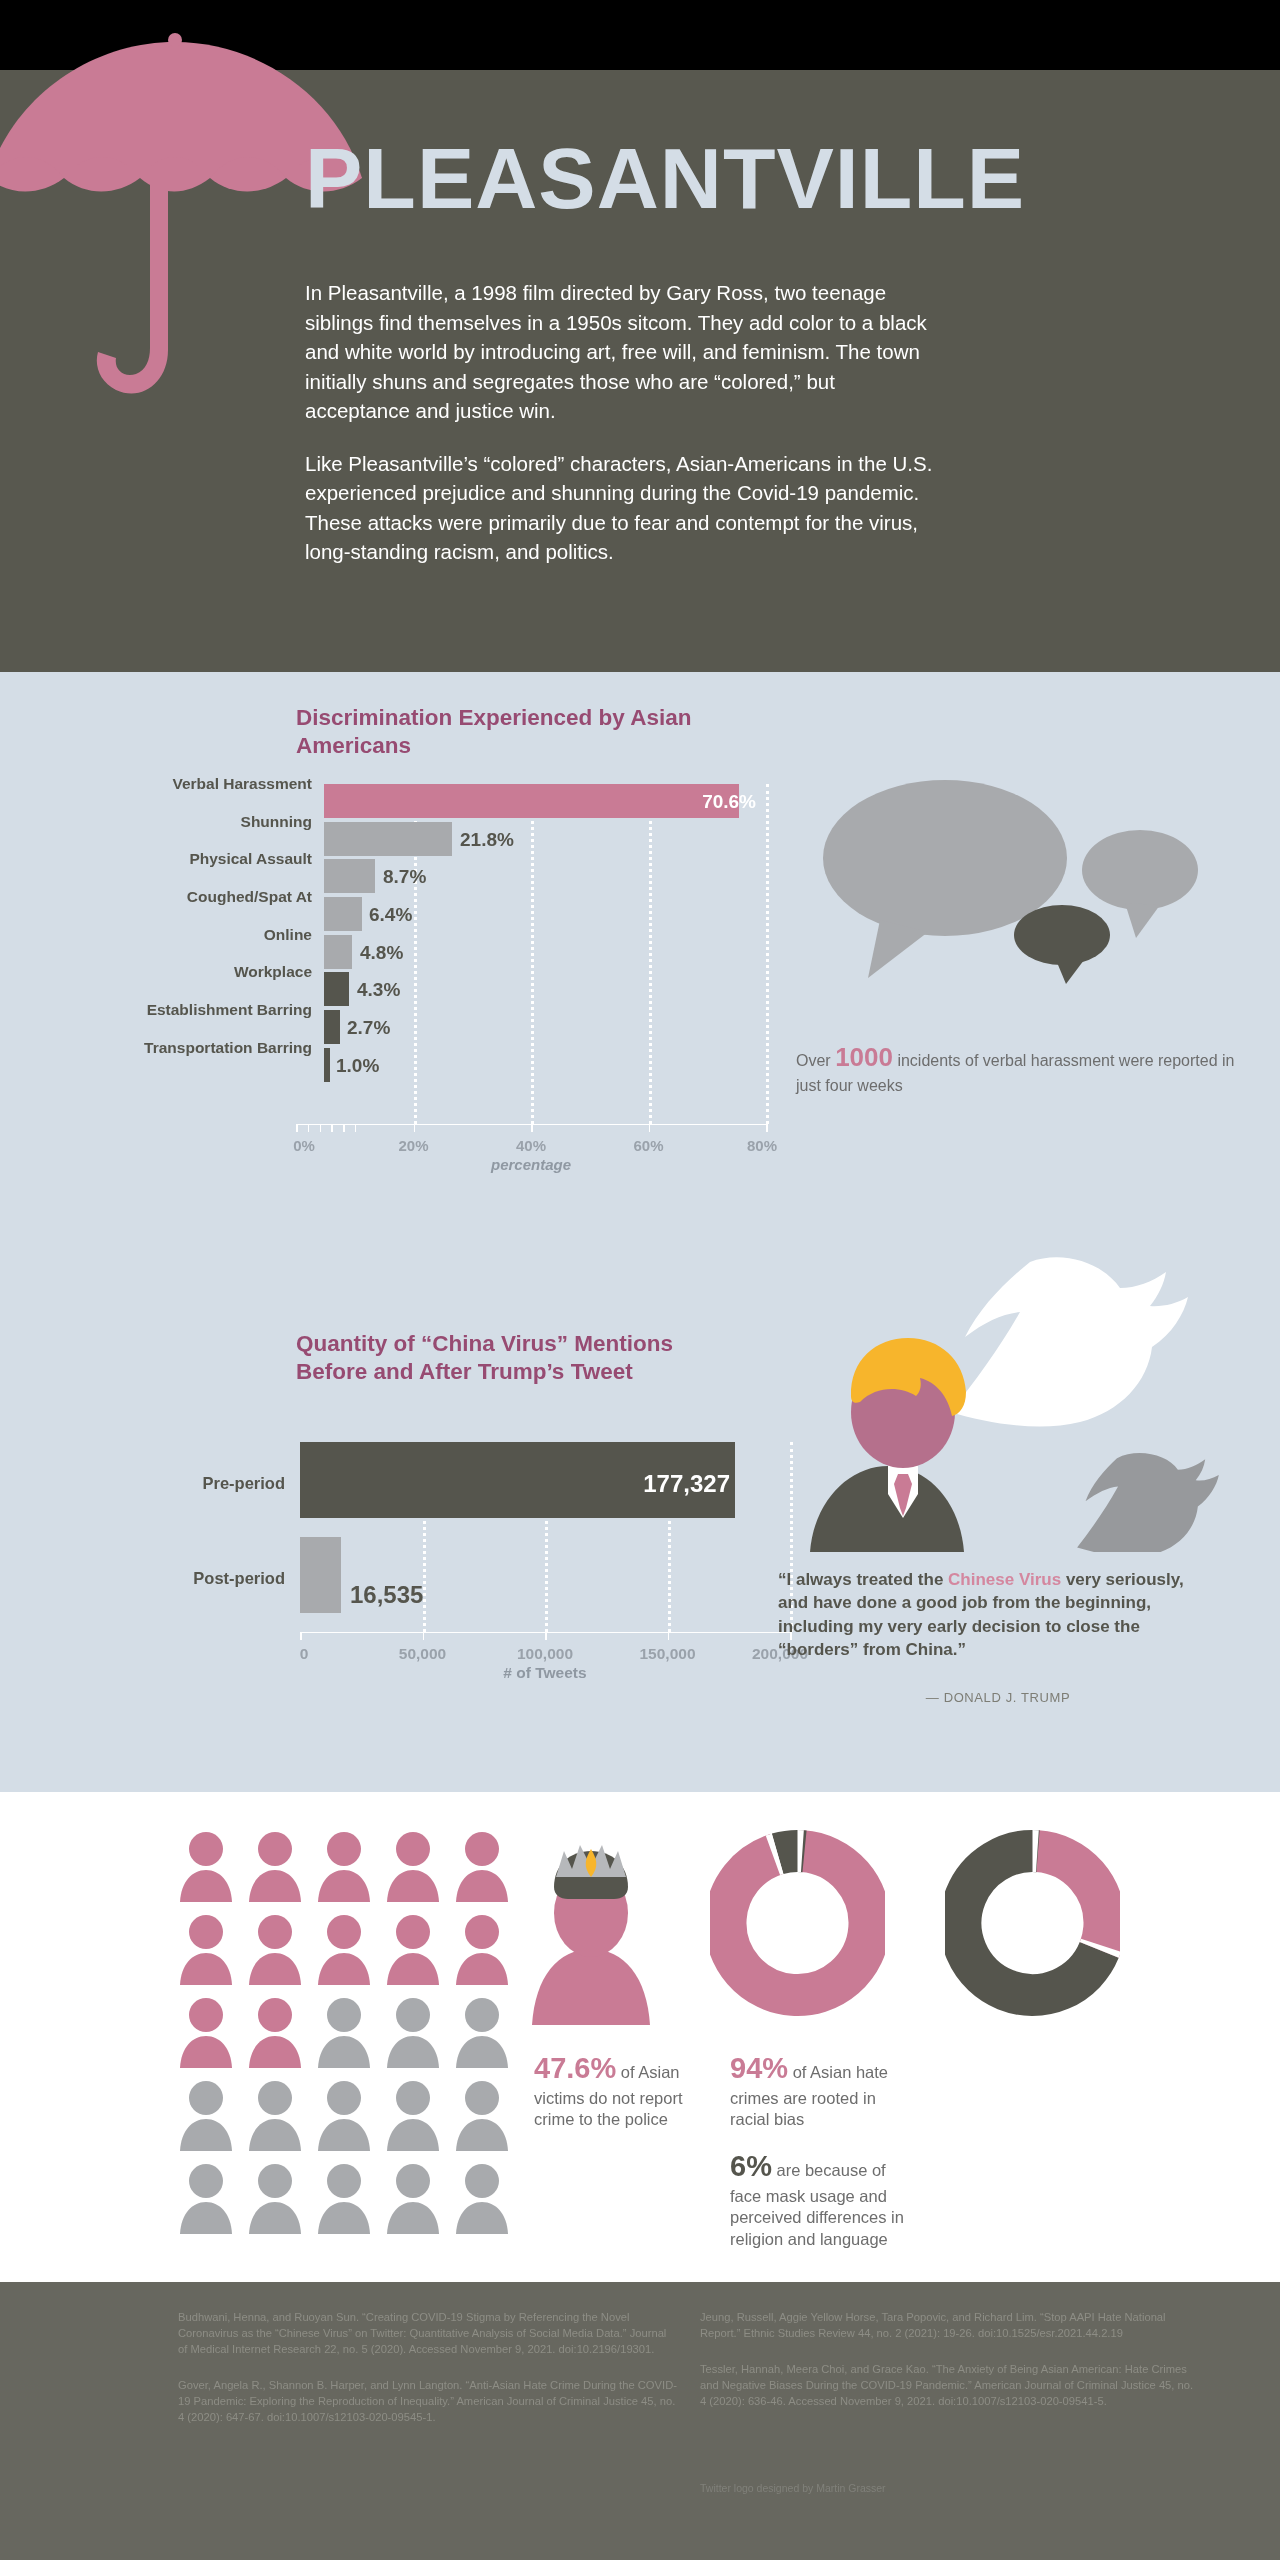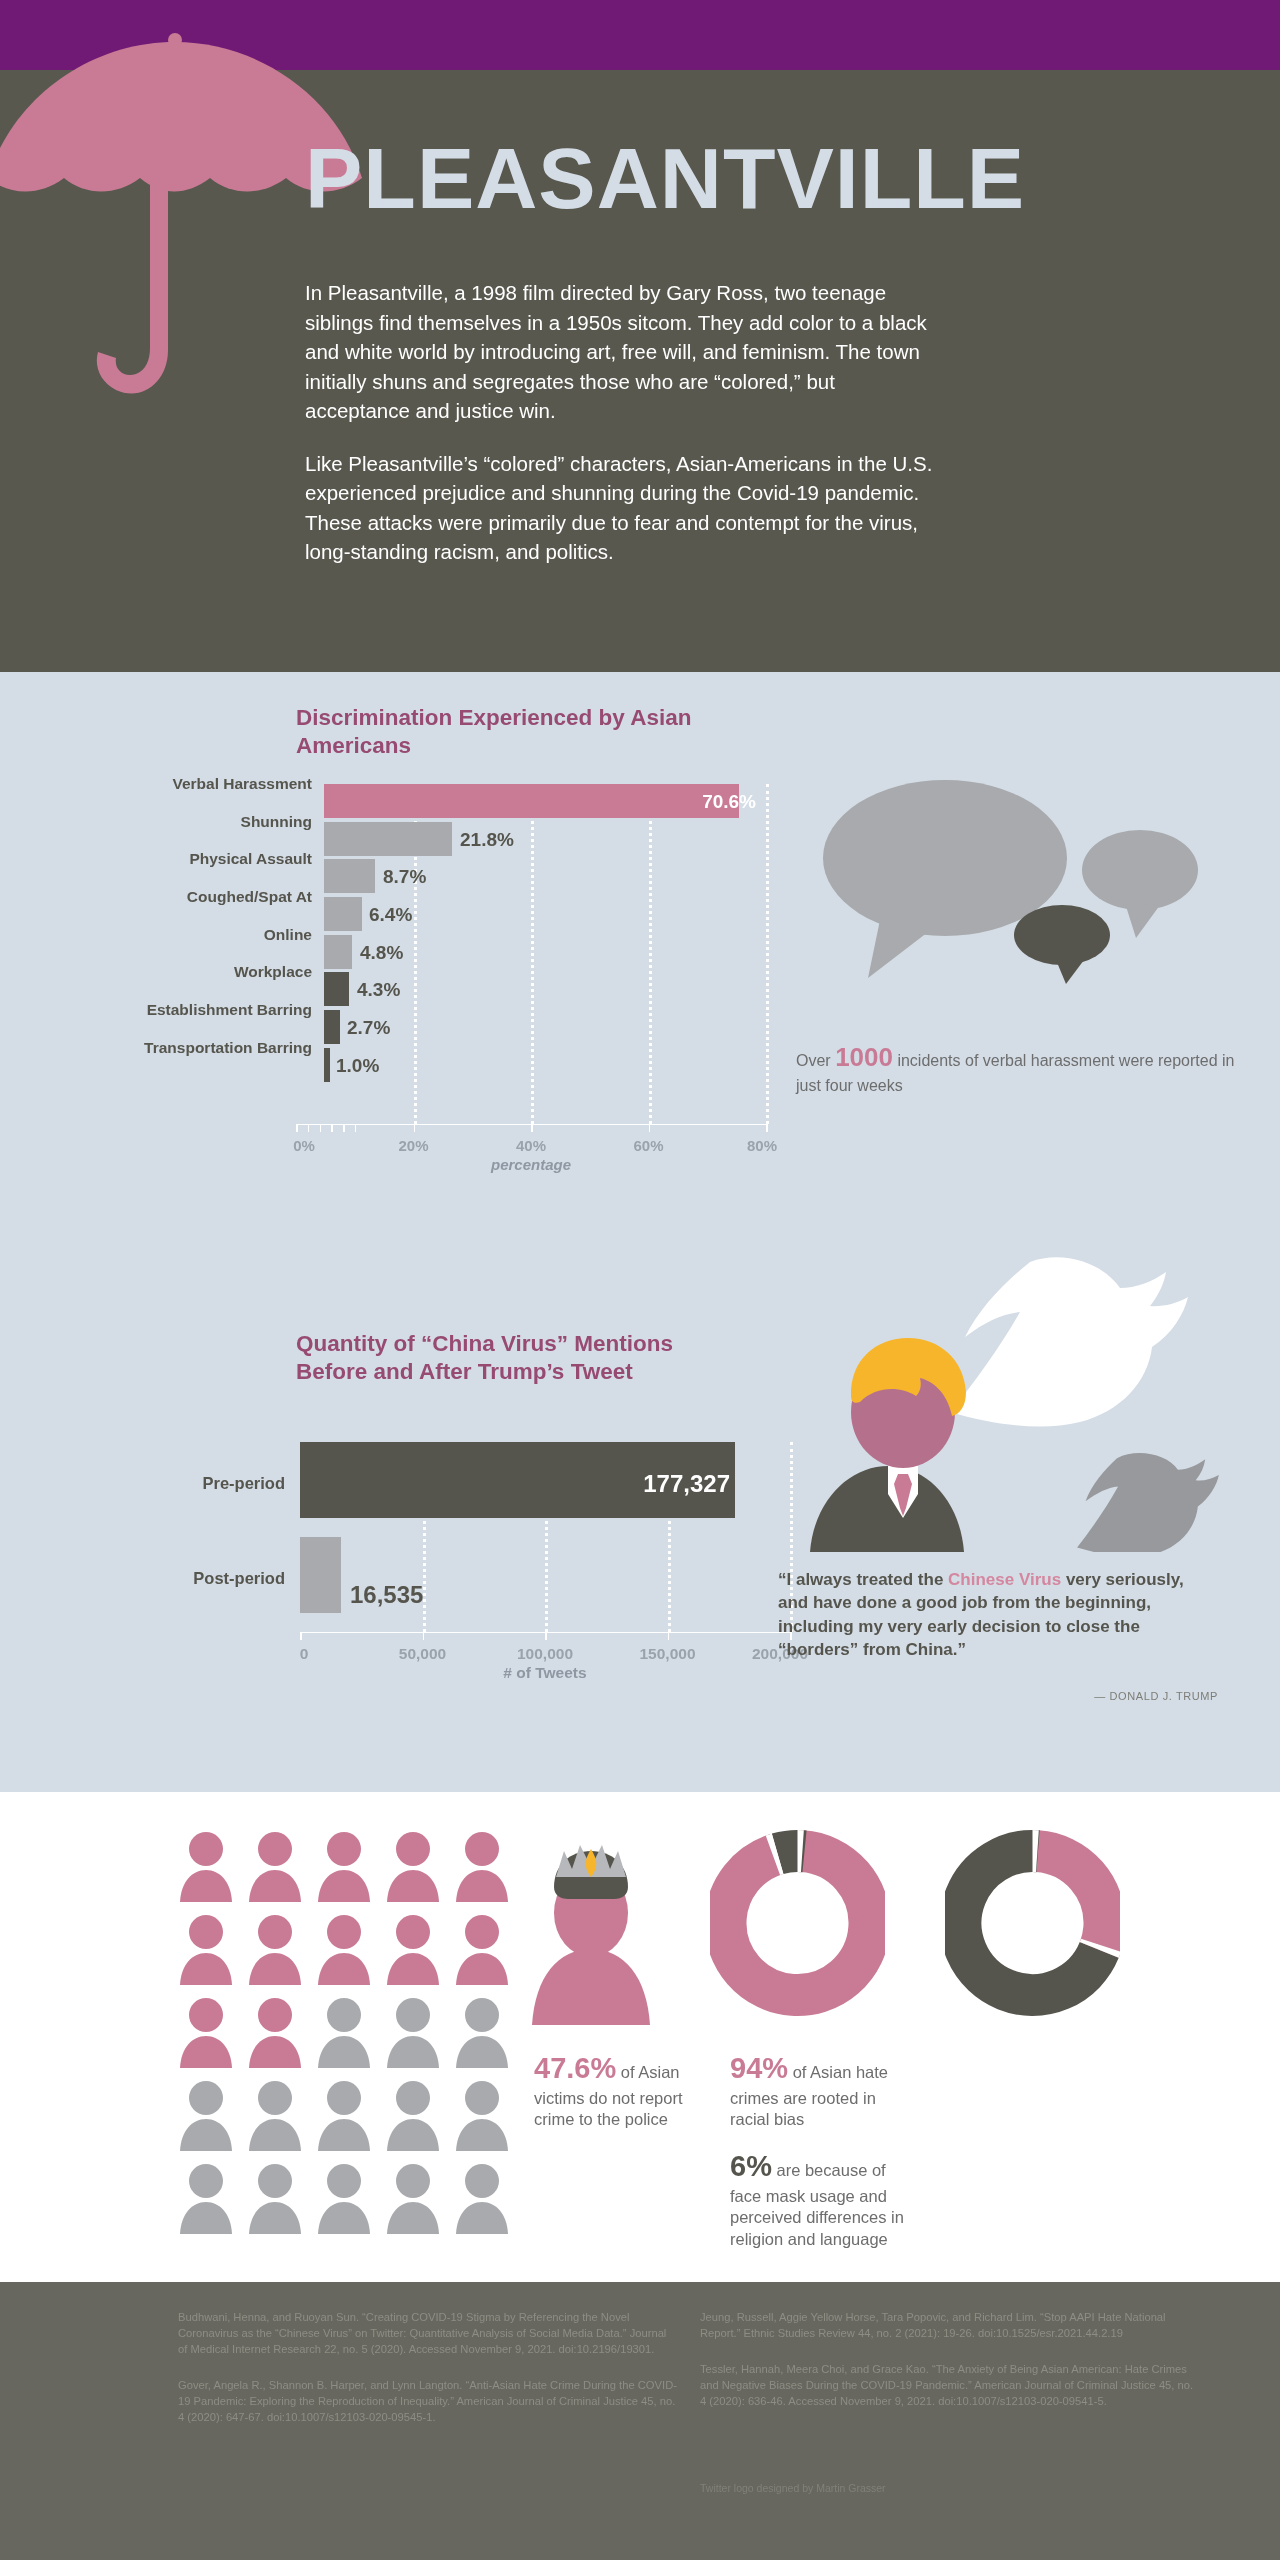--- a/index.html
+++ b/index.html
@@ -9,21 +9,21 @@
     background:#ffffff;
     width:1280px; height:2560px;
     position:relative;
     overflow:hidden;
   }
   .page { width:1280px; height:2560px; position:relative; }
 
   
   .hero {
     position:absolute; left:0; top:0; width:1280px; height:672px;
-    background:#701a75;
+    background:#000000;
   }
   .hero-dark {
     position:absolute; left:0; top:70px; width:1280px; height:602px;
     background:#58584f;
   }
   .umbrella { position:absolute; left:-30px; top:0px; width:420px; height:460px; }
   .hero-title {
     position:absolute; left:305px; top:135px;
     font-size:86px; font-weight:bold; color:#d4dde6;
     letter-spacing:1px; line-height:1;
@@ -115,22 +115,22 @@
   }
 
   
   .twitter-art { position:absolute; left:780px; top:1252px; width:440px; height:300px; }
   .quote {
     position:absolute; left:778px; top:1568px; width:440px;
     font-size:17px; line-height:1.38; font-weight:bold; color:#55554d;
   }
   .quote .hl { color:#d4879f; }
   .quote-attr {
-    position:absolute; left:778px; top:1690px; width:440px; text-align:right;
-    font-size:11px; color:#7d7d75; letter-spacing:0.6px;
+    position:absolute; left:778px; top:1690px; width:440px; text-align:center;
+    font-size:13px; color:#7d7d75; letter-spacing:0.6px;
   }
 
   
   .bottom {
     position:absolute; left:0; top:1792px; width:1280px; height:490px;
     background:#ffffff;
   }
   .people-grid {
     position:absolute; left:178px; top:1830px;
     width:340px; height:410px;

